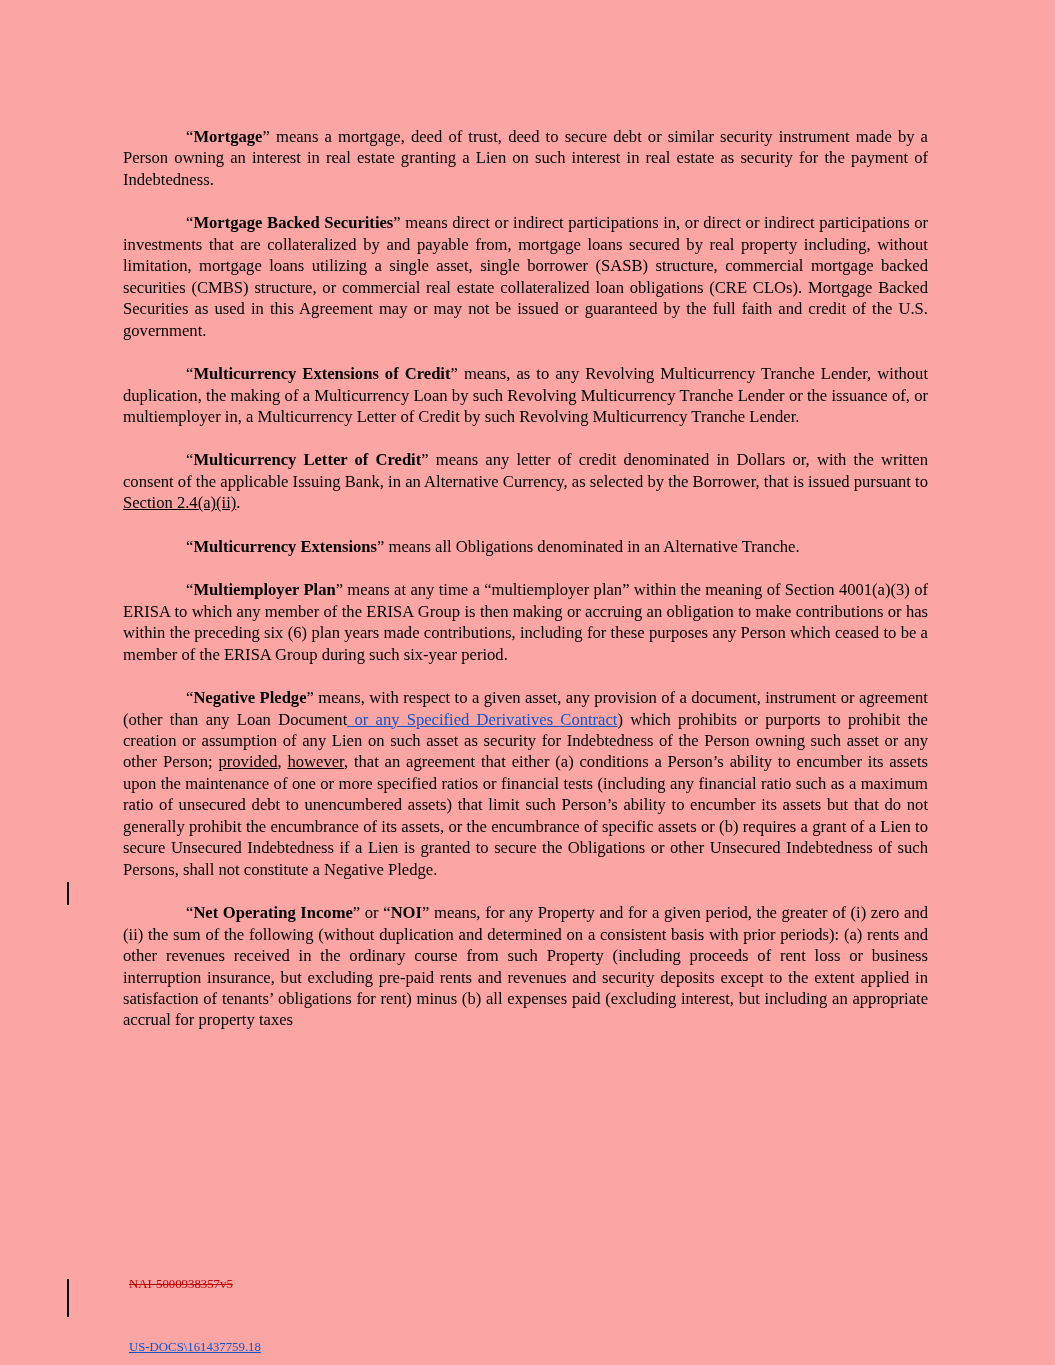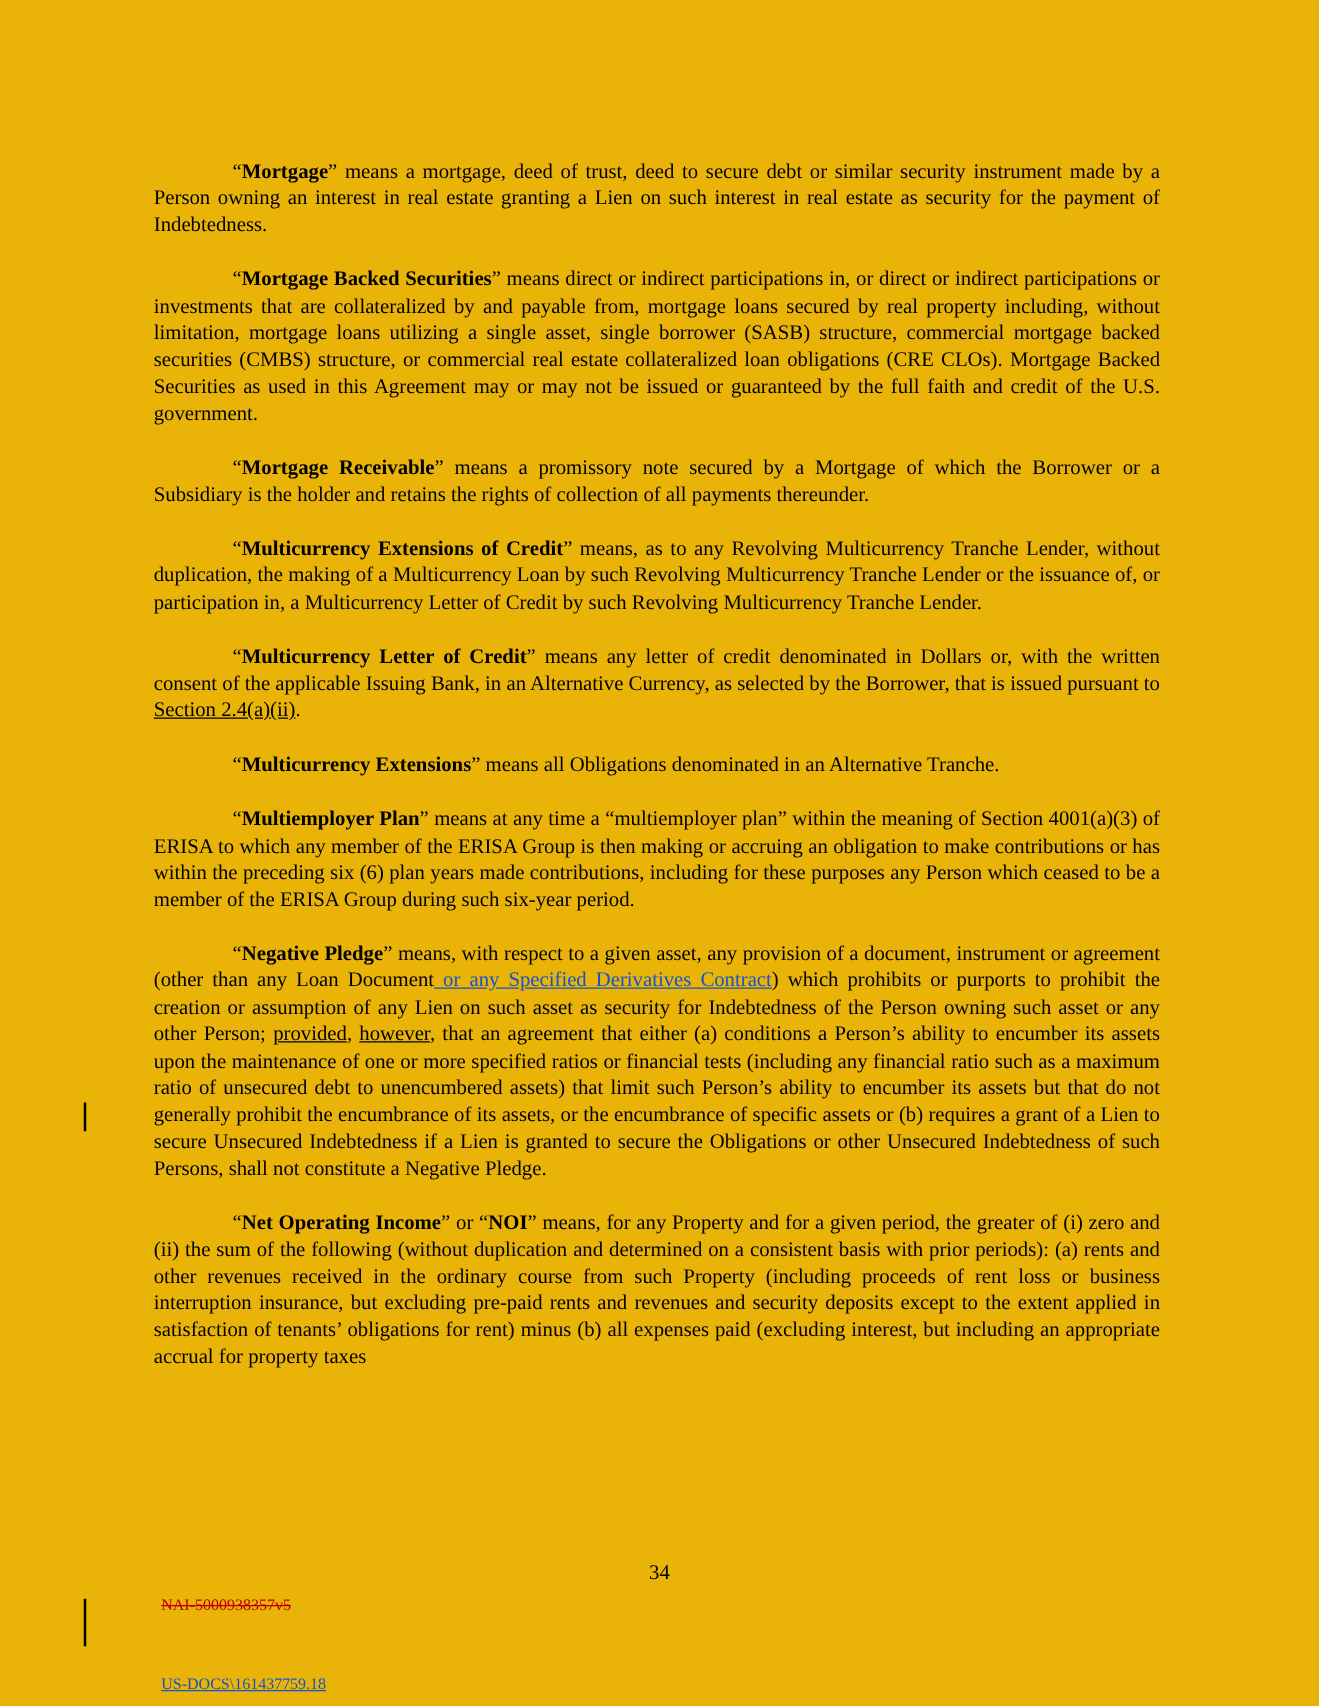--- a/index.html
+++ b/index.html
@@ -4,21 +4,21 @@
 <style>
   * { margin: 0; padding: 0; box-sizing: border-box; }
   html, body { background: #ffffff; }
   body {
     width: 1055px; height: 1365px;
     position: relative;
     font-family: "Liberation Serif", serif;
     color: #000000;
     overflow: hidden;
   }
-  .page { position: absolute; inset: 0; background: #eab308; }
+  .page { position: absolute; inset: 0; background: #fca5a5; }
   .content { position: absolute; left: 123px; top: 126px; width: 805px; }
   .para {
     font-size: 16.6px;
     line-height: 21.45px;
     text-align: justify;
     text-indent: 63px;
     margin-bottom: 22px;
   }
   .b { font-weight: bold; }
   .u { text-decoration: underline; }
@@ -40,28 +40,26 @@
 </head>
 <body>
 
 <div class="page">
   <div class="change-bar" id="change-bar-1"></div>
   <div class="change-bar" id="change-bar-2"></div>
 
   <div class="content">
       <p class="para"><span>“</span><span class="b">Mortgage</span><span>” means a mortgage, deed of trust, deed to secure debt or similar security instrument made by a Person owning an interest in real estate granting a Lien on such interest in real estate as security for the payment of Indebtedness.</span></p>
       <p class="para"><span>“</span><span class="b">Mortgage Backed Securities</span><span>” means direct or indirect participations in, or direct or indirect participations or investments that are collateralized by and payable from, mortgage loans secured by real property including, without limitation, mortgage loans utilizing a single asset, single borrower (SASB) structure, commercial mortgage backed securities (CMBS) structure, or commercial real estate collateralized loan obligations (CRE CLOs). Mortgage Backed Securities as used in this Agreement may or may not be issued or guaranteed by the full faith and credit of the U.S. government.</span></p>
-      <p class="para"><span>“</span><span class="b">Mortgage Receivable</span><span>” means a promissory note secured by a Mortgage of which the Borrower or a Subsidiary is the holder and retains the rights of collection of all payments thereunder.</span></p>
-      <p class="para"><span>“</span><span class="b">Multicurrency Extensions of Credit</span><span>” means, as to any Revolving Multicurrency Tranche Lender, without duplication, the making of a Multicurrency Loan by such Revolving Multicurrency Tranche Lender or the issuance of, or participation in, a Multicurrency Letter of Credit by such Revolving Multicurrency Tranche Lender.</span></p>
+      <p class="para"><span>“</span><span class="b">Multicurrency Extensions of Credit</span><span>” means, as to any Revolving Multicurrency Tranche Lender, without duplication, the making of a Multicurrency Loan by such Revolving Multicurrency Tranche Lender or the issuance of, or multiemployer in, a Multicurrency Letter of Credit by such Revolving Multicurrency Tranche Lender.</span></p>
       <p class="para"><span>“</span><span class="b">Multicurrency Letter of Credit</span><span>” means any letter of credit denominated in Dollars or, with the written consent of the applicable Issuing Bank, in an Alternative Currency, as selected by the Borrower, that is issued pursuant to </span><span class="u">Section 2.4(a)(ii)</span><span>.</span></p>
       <p class="para"><span>“</span><span class="b">Multicurrency Extensions</span><span>” means all Obligations denominated in an Alternative Tranche.</span></p>
       <p class="para"><span>“</span><span class="b">Multiemployer Plan</span><span>” means at any time a “multiemployer plan” within the meaning of Section 4001(a)(3) of ERISA to which any member of the ERISA Group is then making or accruing an obligation to make contributions or has within the preceding six (6) plan years made contributions, including for these purposes any Person which ceased to be a member of the ERISA Group during such six-year period.</span></p>
       <p class="para"><span>“</span><span class="b">Negative Pledge</span><span>” means, with respect to a given asset, any provision of a document, instrument or agreement (other than any Loan Document</span><span class="ins"> or any Specified Derivatives Contract</span><span>) which prohibits or purports to prohibit the creation or assumption of any Lien on such asset as security for Indebtedness of the Person owning such asset or any other Person; </span><span class="u">provided</span><span>, </span><span class="u">however</span><span>, that an agreement that either (a) conditions a Person’s ability to encumber its assets upon the maintenance of one or more specified ratios or financial tests (including any financial ratio such as a maximum ratio of unsecured debt to unencumbered assets) that limit such Person’s ability to encumber its assets but that do not generally prohibit the encumbrance of its assets, or the encumbrance of specific assets or (b) requires a grant of a Lien to secure Unsecured Indebtedness if a Lien is granted to secure the Obligations or other Unsecured Indebtedness of such Persons, shall not constitute a Negative Pledge.</span></p>
       <p class="para"><span>“</span><span class="b">Net Operating Income</span><span>” or “</span><span class="b">NOI</span><span>” means, for any Property and for a given period, the greater of (i) zero and (ii) the sum of the following (without duplication and determined on a consistent basis with prior periods): (a) rents and other revenues received in the ordinary course from such Property (including proceeds of rent loss or business interruption insurance, but excluding pre-paid rents and revenues and security deposits except to the extent applied in satisfaction of tenants’ obligations for rent) minus (b) all expenses paid (excluding interest, but including an appropriate accrual for property taxes</span></p>
     </div>
 
-  <div class="page-number">34</div>
 
   <div class="footer">
     <div class="footer-line del-line">NAI-5000938357v5</div>
     <div class="footer-line ins-line">US-DOCS\161437759.18</div>
   </div>
 </div>
 
 </body></html>

